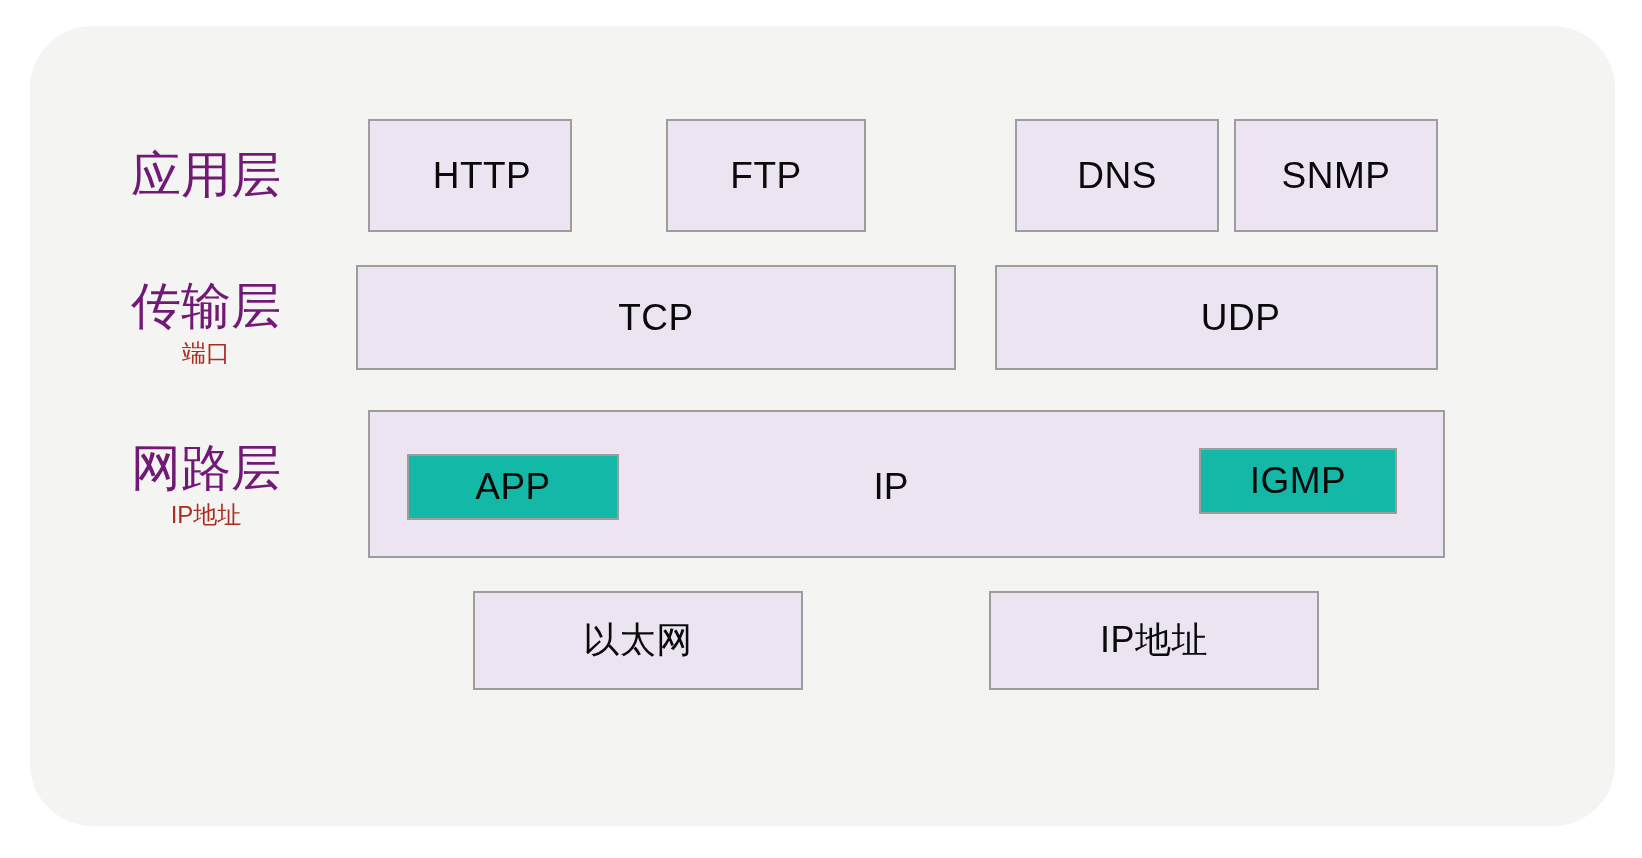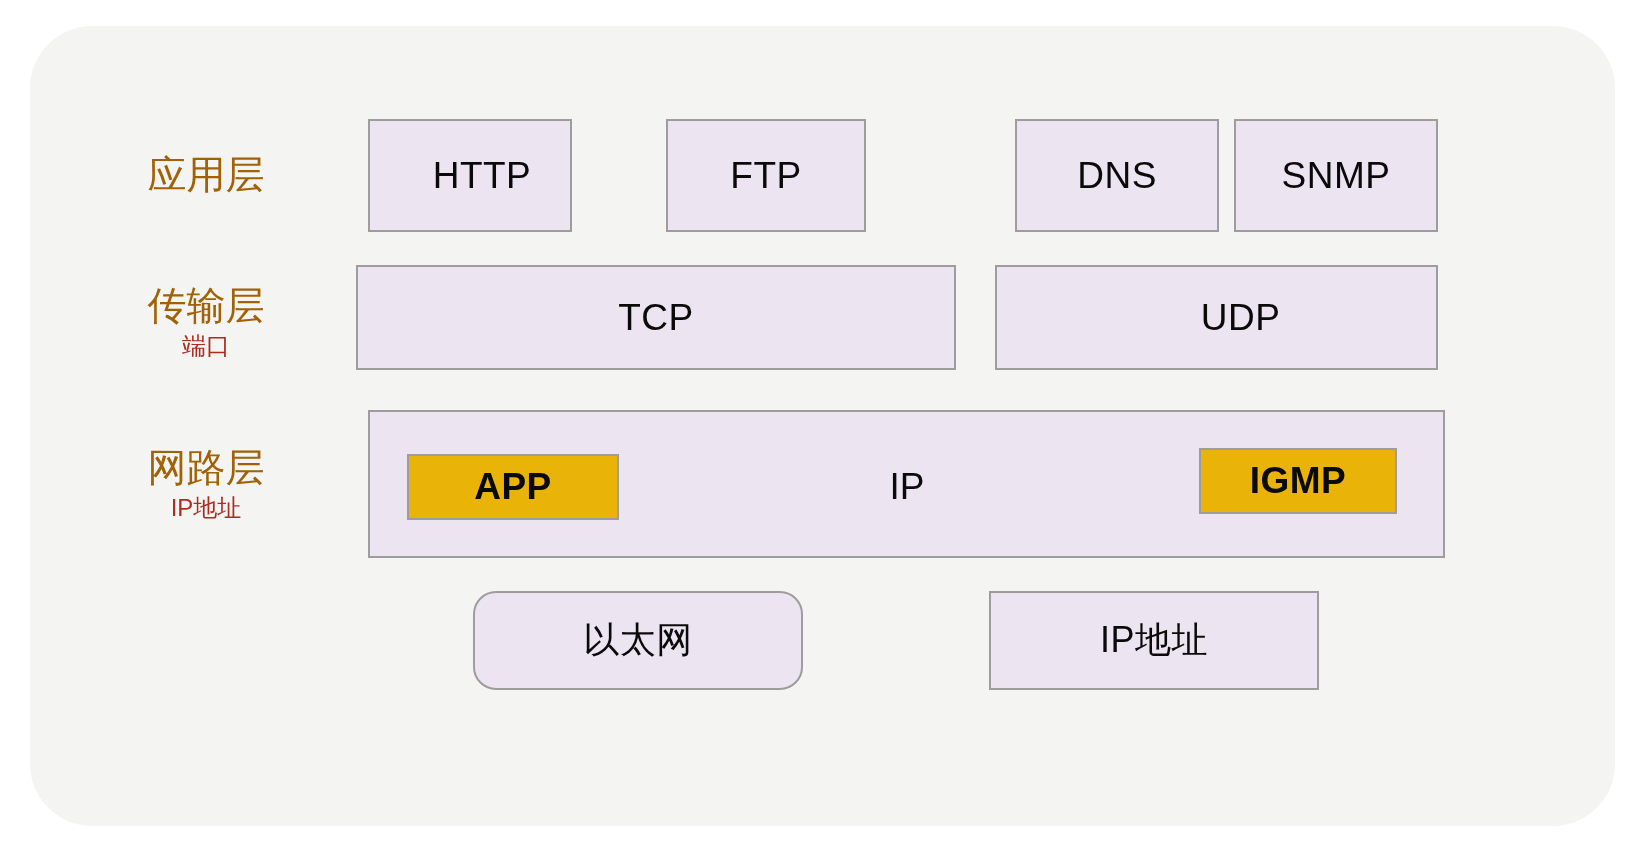--- a/index.html
+++ b/index.html
@@ -40,22 +40,21 @@
     display: flex;
     align-items: center;
     justify-content: center;
     color: #0a0a0a;
     font-size: 37px;
     font-weight: 400;
     letter-spacing: 0.5px;
     white-space: nowrap;
   }
   .box.white {
-    background: #eab308;
-    font-weight: bold;
+    background: #14b8a6;
   }
   .box.cjk {
     font-size: 36px;
   }
 
   
   .band {
     position: absolute;
     box-sizing: border-box;
     background: #ece4f1;
@@ -72,22 +71,22 @@
   
   .row-label {
     position: absolute;
     text-align: center;
     transform: translate(-50%, -50%);
     line-height: 1.14;
     white-space: nowrap;
   }
   .row-label .main {
     display: block;
-    color: #a16207;
-    font-size: 39px;
+    color: #701a75;
+    font-size: 50px;
     font-weight: 400;
   }
   .row-label .sub {
     display: block;
     color: #ac2c20;
     font-size: 24px;
     font-weight: 400;
     margin-top: 4px;
   }
 </style>
@@ -121,23 +120,23 @@
     <div class="box" style="left:1204px; top:93px; width:204px; height:113px;">SNMP</div>
 
     <div class="box" style="left:326px; top:239px; width:600px; height:105px;">TCP</div>
 
     <div class="box" style="left:965px; top:239px; width:443px; height:105px;padding-left:48px;">UDP</div>
 
     <div class="band" style="left:338px; top:384px; width:1077px; height:148px;">
 
       <div class="box white" style="left:37px; top:42px; width:212px; height:66px;">APP</div>
 
-      <span class="band-label" style="left:537px; top:75px;text-align:right;">IP</span>
+      <span class="band-label" style="left:521px; top:75px;text-align:right;">IP</span>
 
       <div class="box white" style="left:829px; top:36px; width:198px; height:66px;">IGMP</div>
     </div>
 
-    <div class="box cjk" style="left:443px; top:565px; width:330px; height:99px;border-radius:23px;">以太网</div>
+    <div class="box cjk" style="left:443px; top:565px; width:330px; height:99px;">以太网</div>
 
     <div class="box cjk" style="left:959px; top:565px; width:330px; height:99px;">IP地址</div>
 
   </div>
 </div>
 
 </body></html>

